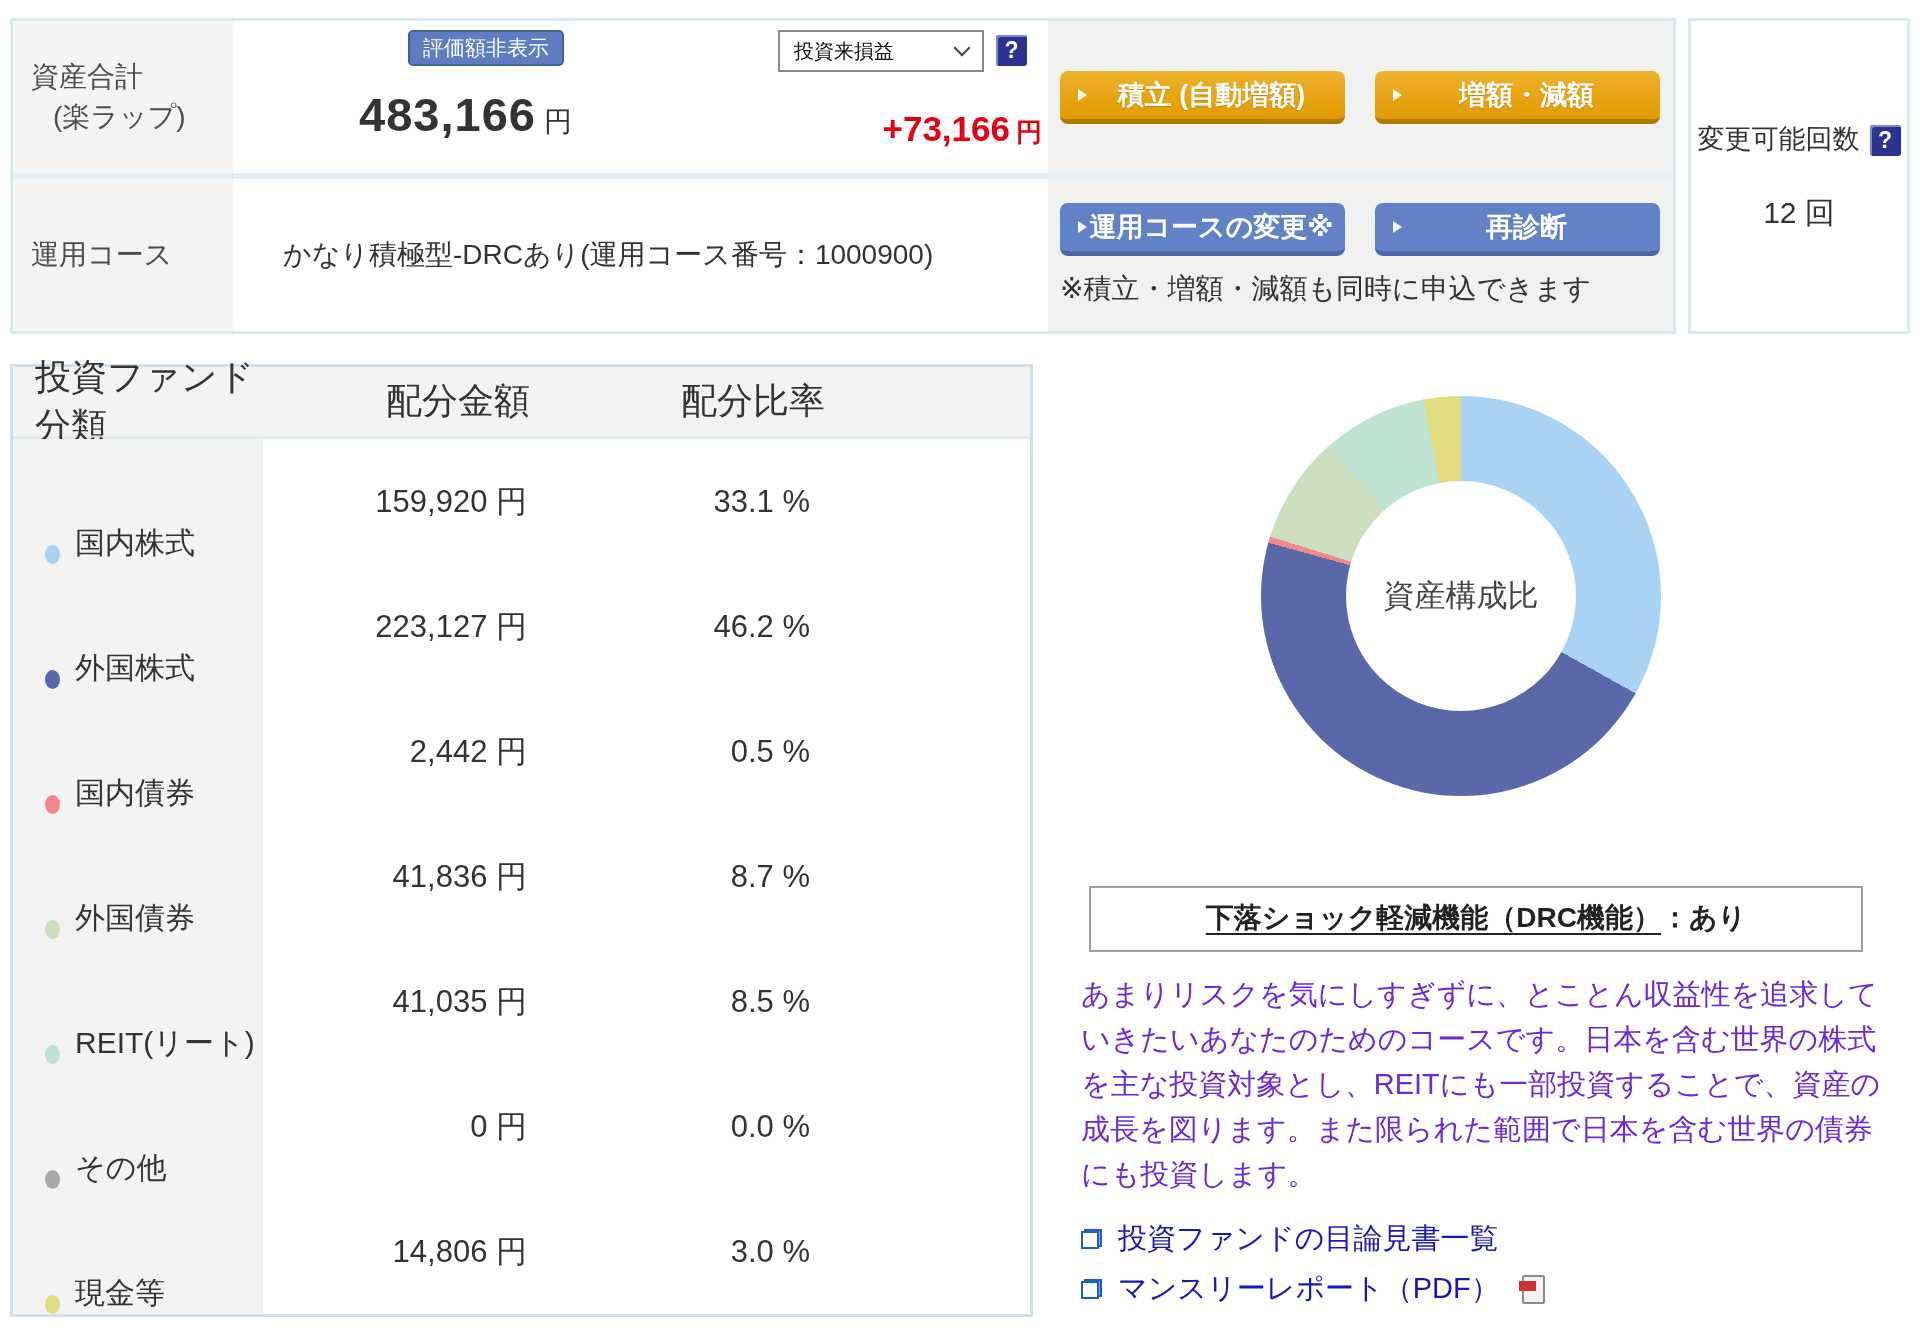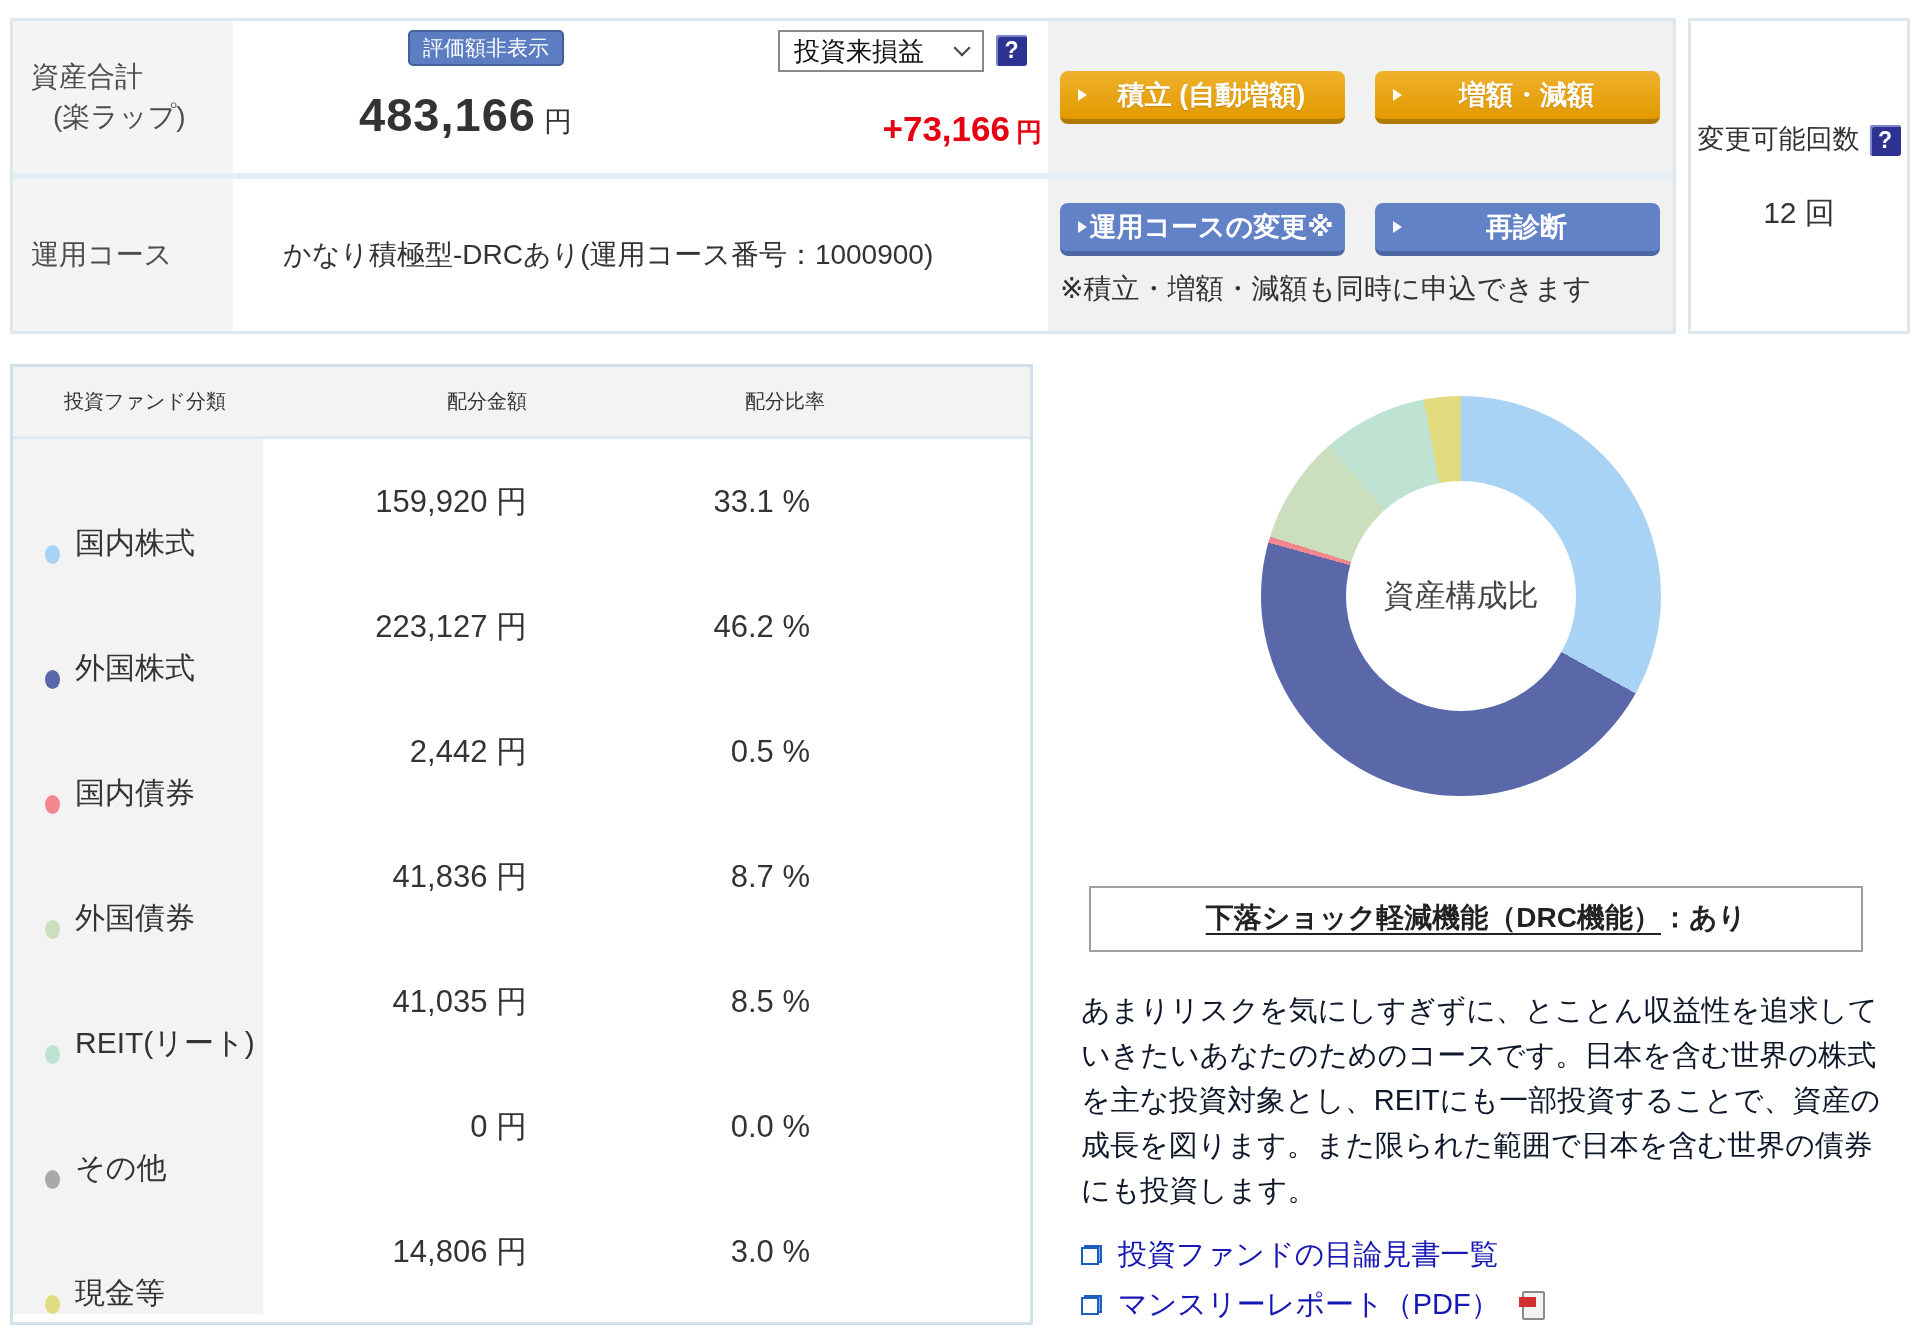--- a/index.html
+++ b/index.html
@@ -19,21 +19,21 @@
   .value-cell { width:545px; position:relative; background:#fff; }
   .badge {
     position:absolute; top:9px; left:175px; background:#5d7dc2; border:2px solid #42619f;
     color:#fff; font-size:21px; padding:2px 13px; border-radius:5px; cursor:pointer;
   }
   .amount { margin-top:66px; text-align:center; padding-right:80px; font-size:47px; font-weight:bold; color:#333; letter-spacing:1px; }
   .amount .unit { font-size:28px; font-weight:normal; margin-left:8px; letter-spacing:0; }
   .gain-cell { width:270px; position:relative; background:#fff; }
   .dropdown {
     position:absolute; top:9px; left:0; width:206px; height:42px; border:2px solid #888; background:#fff;
-    display:flex; align-items:center; padding:0 14px; font-size:26px; color:#111; cursor:pointer;
+    display:flex; align-items:center; padding:0 14px; font-size:20px; color:#111; cursor:pointer;
   }
   .chev { width:12px; height:12px; border-right:2px solid #444; border-bottom:2px solid #444; transform:rotate(45deg); margin-left:auto; margin-top:-6px; }
   .help {
     display:inline-flex; width:31px; height:31px; background:#2d3192; color:#fff; font-weight:bold;
     align-items:center; justify-content:center; font-size:23px; border-radius:3px; vertical-align:middle;
     box-shadow:inset 2px 2px 0 rgba(140,150,215,.85); cursor:pointer;
   }
   .gain-cell .help { position:absolute; top:14px; left:218px; }
   .gain { position:absolute; top:88px; right:6px; font-size:35px; font-weight:bold; color:#e60012; }
   .gain .unit { font-size:26px; margin-left:6px; }
@@ -46,35 +46,35 @@
   .btn-blue { background:#6282c8; border-bottom:5px solid #4d66a5; }
   .btn-row { display:flex; gap:30px; }
   .note { margin-top:14px; font-size:28px; color:#333; }
   .right-box { flex:1; border:3px solid #dce8ee; background:#fff; text-align:center; padding-top:100px; }
   .right-box .cc-label { font-size:27px; color:#333; }
   .right-box .help { margin-left:10px; }
   .cc-value { margin-top:36px; font-size:30px; color:#333; }
   
   .bottom { display:flex; margin:30px 10px 0 10px; }
   .fund-table { width:1023px; border:3px solid #d2e0e9; background:#fff; }
-  .thead { display:flex; height:72px; background:#f3f3f3; border-bottom:3px solid #dfeaf1; align-items:center; font-size:20px; color:#333;padding-left:29px; }
+  .thead { display:flex; height:72px; background:#f3f3f3; border-bottom:3px solid #dfeaf1; align-items:center; font-size:36px; color:#333; }
   .th1 { width:250px; padding-left:22px; }
   .th2 { width:390px; text-align:center; }
   .th3 { flex:1; text-align:right; padding-right:205px; }
   .trow { display:flex; height:125px; }
   .tc1 { width:250px; background:#f3f3f3; display:flex; align-items:flex-end; padding-left:32px; font-size:30px; }
   .dot { width:15px; height:19px; border-radius:50%; margin-right:15px; flex:none; }
   .tc2 { width:390px; display:flex; align-items:center; justify-content:flex-end; padding-right:126px; font-size:31px; }
   .tc3 { flex:1; display:flex; align-items:center; justify-content:flex-end; padding-right:220px; font-size:31px; }
   .right-col { margin-left:48px; flex:1; }
   .donut { width:400px; height:400px; margin:32px 0 0 180px; border-radius:50%; position:relative; }
   .donut-hole { position:absolute; inset:85px; background:#fff; border-radius:50%; display:flex; align-items:center; justify-content:center; font-size:31px; color:#444; }
   .drc-box { margin:90px 0 0 8px; width:774px; border:2px solid #9aa0a6; background:#fff; text-align:center; padding:11px 0 13px 0; font-size:28px; font-weight:bold; color:#222; }
   .drc-box .u { text-decoration:underline; text-underline-offset:6px; }
-  .course-desc { margin-top:36px; width:800px; font-size:29px; line-height:45px; color:#0f172a; }
+  .course-desc { margin-top:20px; width:800px; font-size:29px; line-height:45px; color:#6d28d9; }
   .links { margin-top:22px; }
   .link-line { display:flex; align-items:center; gap:16px; margin-top:10px; font-size:29px; color:#1717b5; cursor:pointer; }
   .win-icon { position:relative; width:21px; height:20px; flex:none; }
   .win-icon::before { content:""; position:absolute; right:0; top:0; width:14px; height:14px; background:#7fb3e8; border:2px solid #1c5fc0; }
   .win-icon::after  { content:""; position:absolute; left:0; bottom:0; width:14px; height:14px; background:#fff; border:2px solid #1c5fc0; }
   .pdf-icon { position:relative; width:23px; height:29px; background:#f2f2f2; border:2px solid #8a8a8a; border-radius:2px; margin-left:6px; flex:none; }
   .pdf-icon::before { content:""; position:absolute; left:-5px; top:4px; width:17px; height:10px; background:#d03030; }
 </style>
 </head>
 <body>

